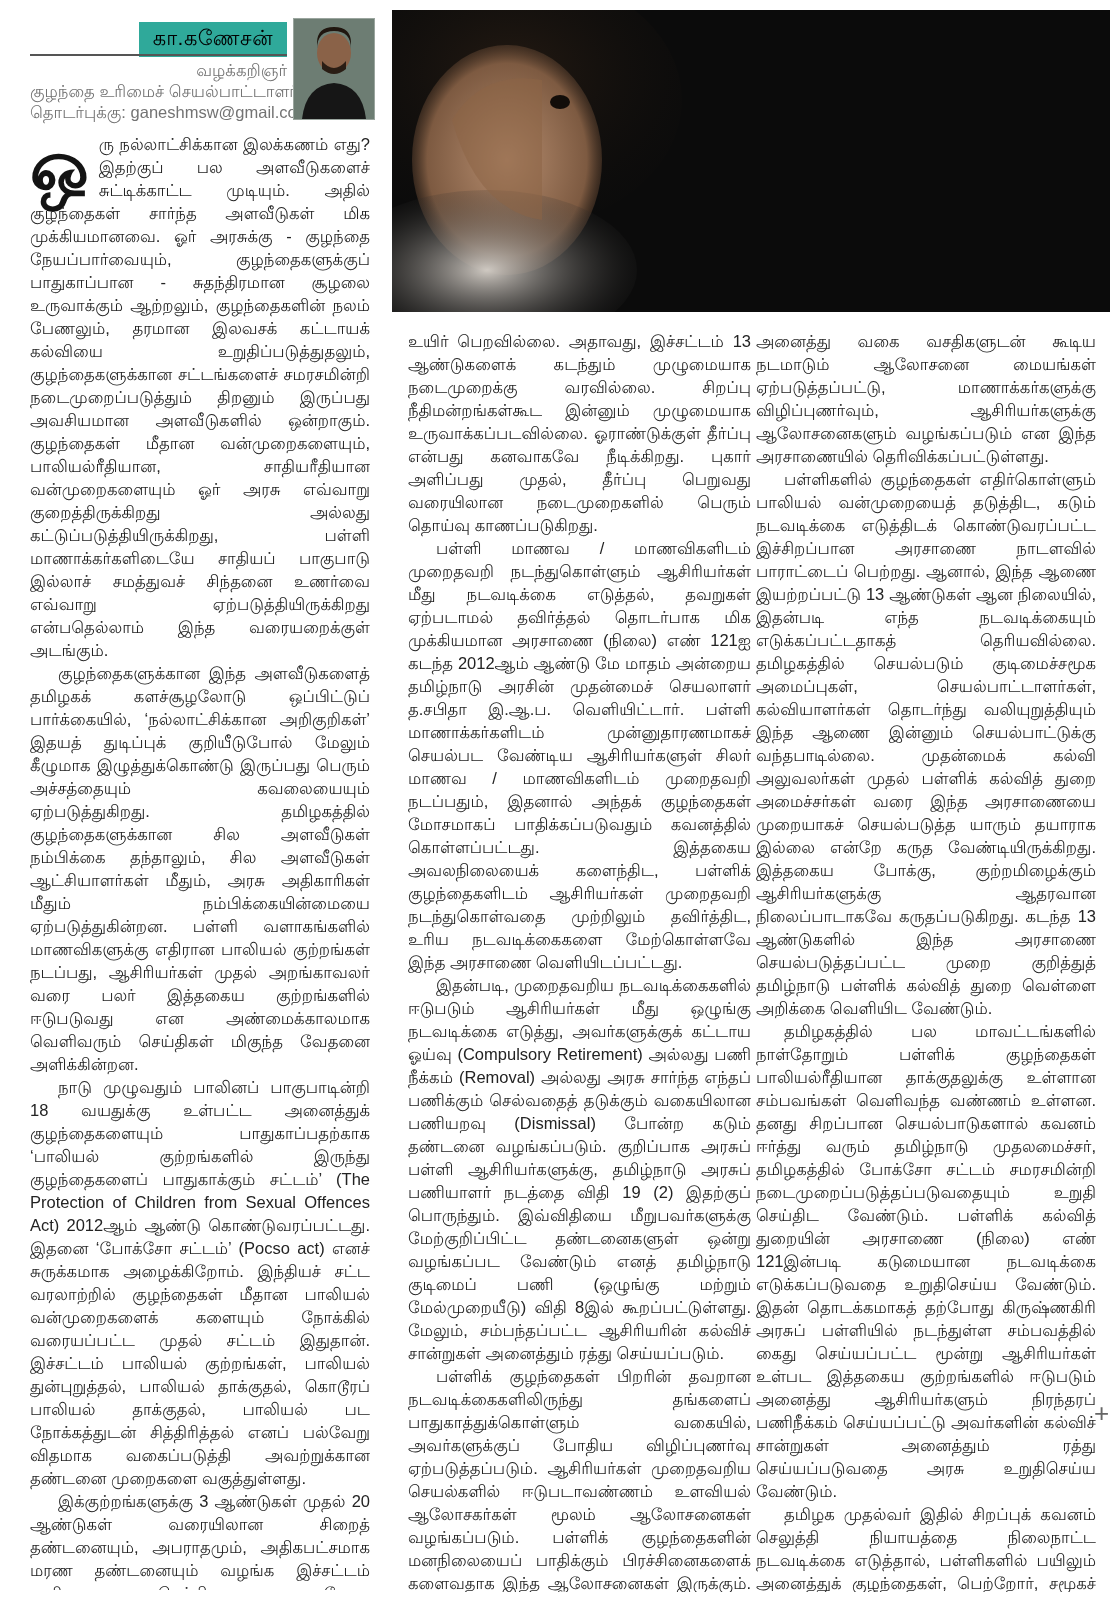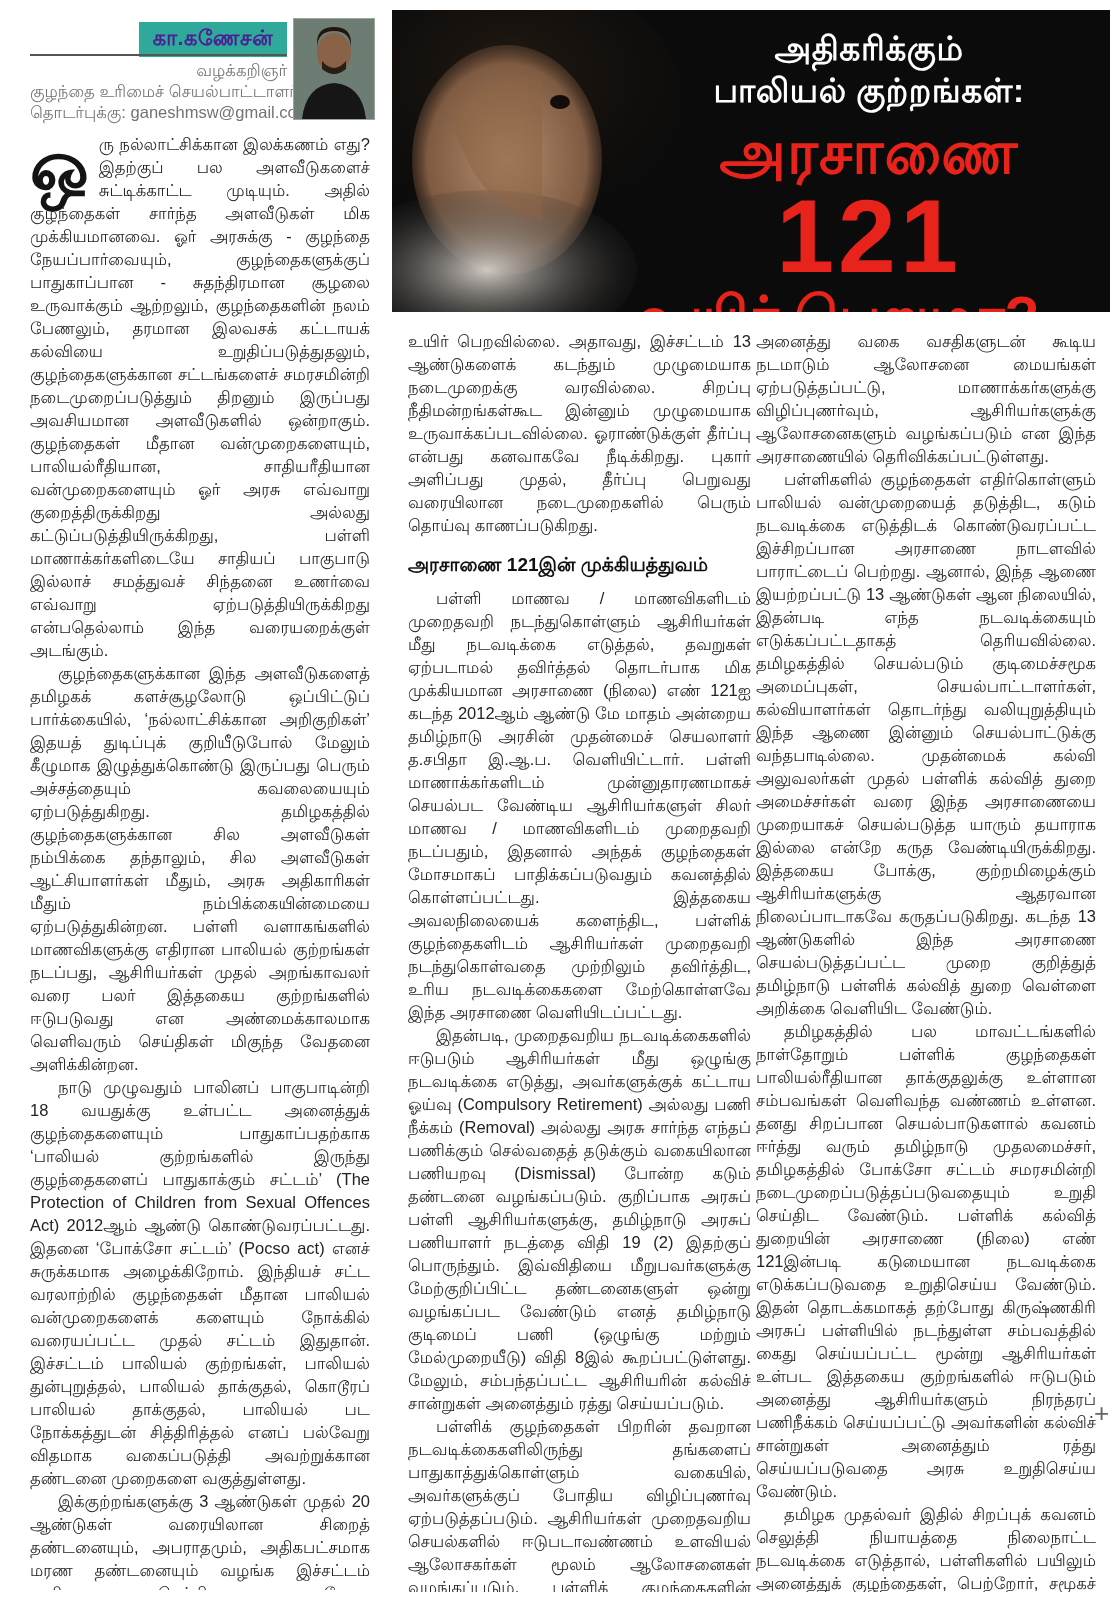--- a/index.html
+++ b/index.html
@@ -6,21 +6,21 @@
   body{
     width:1120px;height:1600px;position:relative;background:#ffffff;
     font-family:"Liberation Sans", sans-serif;color:#1e1e1e;overflow:hidden;
   }
   .page{position:absolute;inset:0;}
 
   
   .byline{position:absolute;left:30px;top:12px;width:345px;height:110px;}
   .name-box{
     position:absolute;right:88px;top:10px;
-    color:#4c1d95;font-weight:bold;font-size:21px;
+    color:#000000;font-weight:normal;font-size:21px;
     padding:4px 14px;letter-spacing:0.5px;white-space:nowrap;
   }
   .byline-rule{position:absolute;left:0;top:42px;width:257px;height:2px;background:#555;}
   .roles{position:absolute;right:88px;top:48px;width:257px;text-align:right;}
   .role{font-size:16.5px;line-height:21px;color:#737373;white-space:nowrap;}
   .author-photo{
     position:absolute;right:0;top:6px;width:80px;height:100px;
     background:linear-gradient(145deg,#7b8a80 0%,#5d6d64 55%,#47554d 100%);
     overflow:hidden;border:1px solid #9aa59e;
   }
@@ -98,41 +98,33 @@
           <stop offset="0" stop-color="#cfc9c2"></stop>
           <stop offset="1" stop-color="#0b0b0b" stop-opacity="0"></stop>
         </radialGradient>
         <ellipse cx="120" cy="90" rx="170" ry="130" fill="url(#hair)"></ellipse>
         <ellipse cx="115" cy="150" rx="95" ry="115" fill="url(#hand)"></ellipse>
         <ellipse cx="95" cy="260" rx="150" ry="80" fill="url(#shirt)"></ellipse>
         <ellipse cx="168" cy="92" rx="10" ry="7" fill="#120d09"></ellipse>
         <path d="M60 110 Q90 60 150 70 L150 210 Q85 200 60 110 Z" fill="#8c6446" opacity="0.55"></path>
       </svg>
     </div>
-    <div class="headline-text">
-      <div class="kicker" style="color: rgb(255, 255, 255);">அதிகரிக்கும்</div>
-      <div class="kicker" style="color: rgb(255, 255, 255);">பாலியல் குற்றங்கள்:</div>
-      <div class="title-l1" style="color: rgb(232, 35, 28);">அரசாணை</div>
-      <div class="title-num" style="color: rgb(232, 35, 28);">121</div>
-      <div class="title-l3" style="color: rgb(232, 35, 28);">உயிர் பெறுமா?</div>
-    </div>
   </section>
 
   <section class="col col1">
     <p class="first">
       <span class="dropcap">ஒ</span><span>ரு நல்லாட்சிக்கான இலக்கணம் எது? இதற்குப் பல அளவீடுகளைச் சுட்டிக்காட்ட முடியும். அதில் குழந்தைகள் சார்ந்த அளவீடுகள் மிக முக்கியமானவை. ஓர் அரசுக்கு - குழந்தை நேயப்பார்வையும், குழந்தைகளுக்குப் பாதுகாப்பான - சுதந்திரமான சூழலை உருவாக்கும் ஆற்றலும், குழந்தைகளின் நலம் பேணலும், தரமான இலவசக் கட்டாயக் கல்வியை உறுதிப்படுத்துதலும், குழந்தைகளுக்கான சட்டங்களைச் சமரசமின்றி நடைமுறைப்படுத்தும் திறனும் இருப்பது அவசியமான அளவீடுகளில் ஒன்றாகும். குழந்தைகள் மீதான வன்முறைகளையும், பாலியல்ரீதியான, சாதியரீதியான வன்முறைகளையும் ஓர் அரசு எவ்வாறு குறைத்திருக்கிறது அல்லது கட்டுப்படுத்தியிருக்கிறது, பள்ளி மாணாக்கர்களிடையே சாதியப் பாகுபாடு இல்லாச் சமத்துவச் சிந்தனை உணர்வை எவ்வாறு ஏற்படுத்தியிருக்கிறது என்பதெல்லாம் இந்த வரையறைக்குள் அடங்கும்.</span>
     </p>
     <p>குழந்தைகளுக்கான இந்த அளவீடுகளைத் தமிழகக் களச்சூழலோடு ஒப்பிட்டுப் பார்க்கையில், ‘நல்லாட்சிக்கான அறிகுறிகள்’ இதயத் துடிப்புக் குறியீடுபோல் மேலும் கீழுமாக இழுத்துக்கொண்டு இருப்பது பெரும் அச்சத்தையும் கவலையையும் ஏற்படுத்துகிறது. தமிழகத்தில் குழந்தைகளுக்கான சில அளவீடுகள் நம்பிக்கை தந்தாலும், சில அளவீடுகள் ஆட்சியாளர்கள் மீதும், அரசு அதிகாரிகள் மீதும் நம்பிக்கையின்மையை ஏற்படுத்துகின்றன. பள்ளி வளாகங்களில் மாணவிகளுக்கு எதிரான பாலியல் குற்றங்கள் நடப்பது, ஆசிரியர்கள் முதல் அறங்காவலர் வரை பலர் இத்தகைய குற்றங்களில் ஈடுபடுவது என அண்மைக்காலமாக வெளிவரும் செய்திகள் மிகுந்த வேதனை அளிக்கின்றன.</p>
     <p>நாடு முழுவதும் பாலினப் பாகுபாடின்றி 18 வயதுக்கு உள்பட்ட அனைத்துக் குழந்தைகளையும் பாதுகாப்பதற்காக ‘பாலியல் குற்றங்களில் இருந்து குழந்தைகளைப் பாதுகாக்கும் சட்டம்’ (The Protection of Children from Sexual Offences Act) 2012ஆம் ஆண்டு கொண்டுவரப்பட்டது. இதனை ‘போக்சோ சட்டம்’ (Pocso act) எனச் சுருக்கமாக அழைக்கிறோம். இந்தியச் சட்ட வரலாற்றில் குழந்தைகள் மீதான பாலியல் வன்முறைகளைக் களையும் நோக்கில் வரையப்பட்ட முதல் சட்டம் இதுதான். இச்சட்டம் பாலியல் குற்றங்கள், பாலியல் துன்புறுத்தல், பாலியல் தாக்குதல், கொடூரப் பாலியல் தாக்குதல், பாலியல் பட நோக்கத்துடன் சித்திரித்தல் எனப் பல்வேறு விதமாக வகைப்படுத்தி அவற்றுக்கான தண்டனை முறைகளை வகுத்துள்ளது.</p>
     <p>இக்குற்றங்களுக்கு 3 ஆண்டுகள் முதல் 20 ஆண்டுகள் வரையிலான சிறைத் தண்டனையும், அபராதமும், அதிகபட்சமாக மரண தண்டனையும் வழங்க இச்சட்டம் வழிவகை செய்கிறது. அதுபோல பாதிக்கப்பட்ட குழந்தைக்கு உடனடி மருத்துவச் சிகிச்சை, உளவியல் ஆலோசனை, பாதுகாப்பு, நிவாரணம் வழங்கிட வேண்டும். இவ்வழக்குகளைச் சிறப்பு நீதிமன்றமே விசாரித்து ஓராண்டுக்குள் தீர்ப்பும் வழங்கும். இவையெல்லாம் சட்டமாக மட்டுமே இருக்கின்றன; இன்னும் முழுமையாக</p>
   </section>
 
   <section class="col col2">
     <p class="first">உயிர் பெறவில்லை. அதாவது, இச்சட்டம் 13 ஆண்டுகளைக் கடந்தும் முழுமையாக நடைமுறைக்கு வரவில்லை. சிறப்பு நீதிமன்றங்கள்கூட இன்னும் முழுமையாக உருவாக்கப்படவில்லை. ஓராண்டுக்குள் தீர்ப்பு என்பது கனவாகவே நீடிக்கிறது. புகார் அளிப்பது முதல், தீர்ப்பு பெறுவது வரையிலான நடைமுறைகளில் பெரும் தொய்வு காணப்படுகிறது.</p>
-    <h3>அரசாணை 121இன் முக்கியத்துவம்</h3>
     <p>பள்ளி மாணவ / மாணவிகளிடம் முறைதவறி நடந்துகொள்ளும் ஆசிரியர்கள் மீது நடவடிக்கை எடுத்தல், தவறுகள் ஏற்படாமல் தவிர்த்தல் தொடர்பாக மிக முக்கியமான அரசாணை (நிலை) எண் 121ஐ கடந்த 2012ஆம் ஆண்டு மே மாதம் அன்றைய தமிழ்நாடு அரசின் முதன்மைச் செயலாளர் த.சபிதா இ.ஆ.ப. வெளியிட்டார். பள்ளி மாணாக்கர்களிடம் முன்னுதாரணமாகச் செயல்பட வேண்டிய ஆசிரியர்களுள் சிலர் மாணவ / மாணவிகளிடம் முறைதவறி நடப்பதும், இதனால் அந்தக் குழந்தைகள் மோசமாகப் பாதிக்கப்படுவதும் கவனத்தில் கொள்ளப்பட்டது. இத்தகைய அவலநிலையைக் களைந்திட, பள்ளிக் குழந்தைகளிடம் ஆசிரியர்கள் முறைதவறி நடந்துகொள்வதை முற்றிலும் தவிர்த்திட, உரிய நடவடிக்கைகளை மேற்கொள்ளவே இந்த அரசாணை வெளியிடப்பட்டது.</p>
     <p>இதன்படி, முறைதவறிய நடவடிக்கைகளில் ஈடுபடும் ஆசிரியர்கள் மீது ஒழுங்கு நடவடிக்கை எடுத்து, அவர்களுக்குக் கட்டாய ஓய்வு (Compulsory Retirement) அல்லது பணி நீக்கம் (Removal) அல்லது அரசு சார்ந்த எந்தப் பணிக்கும் செல்வதைத் தடுக்கும் வகையிலான பணியறவு (Dismissal) போன்ற கடும் தண்டனை வழங்கப்படும். குறிப்பாக அரசுப் பள்ளி ஆசிரியர்களுக்கு, தமிழ்நாடு அரசுப் பணியாளர் நடத்தை விதி 19 (2) இதற்குப் பொருந்தும். இவ்விதியை மீறுபவர்களுக்கு மேற்குறிப்பிட்ட தண்டனைகளுள் ஒன்று வழங்கப்பட வேண்டும் எனத் தமிழ்நாடு குடிமைப் பணி (ஒழுங்கு மற்றும் மேல்முறையீடு) விதி 8இல் கூறப்பட்டுள்ளது. மேலும், சம்பந்தப்பட்ட ஆசிரியரின் கல்விச் சான்றுகள் அனைத்தும் ரத்து செய்யப்படும்.</p>
     <p>பள்ளிக் குழந்தைகள் பிறரின் தவறான நடவடிக்கைகளிலிருந்து தங்களைப் பாதுகாத்துக்கொள்ளும் வகையில், அவர்களுக்குப் போதிய விழிப்புணர்வு ஏற்படுத்தப்படும். ஆசிரியர்கள் முறைதவறிய செயல்களில் ஈடுபடாவண்ணம் உளவியல் ஆலோசகர்கள் மூலம் ஆலோசனைகள் வழங்கப்படும். பள்ளிக் குழந்தைகளின் மனநிலையைப் பாதிக்கும் பிரச்சினைகளைக் களைவதாக இந்த ஆலோசனைகள் இருக்கும். இதற்காக உளவியல் ஆலோசகர், உதவியாளர்,</p>
   </section>
 
   <section class="col col3">
     <p class="first">அனைத்து வகை வசதிகளுடன் கூடிய நடமாடும் ஆலோசனை மையங்கள் ஏற்படுத்தப்பட்டு, மாணாக்கர்களுக்கு விழிப்புணர்வும், ஆசிரியர்களுக்கு ஆலோசனைகளும் வழங்கப்படும் என இந்த அரசாணையில் தெரிவிக்கப்பட்டுள்ளது.</p>
     <p>பள்ளிகளில் குழந்தைகள் எதிர்கொள்ளும் பாலியல் வன்முறையைத் தடுத்திட, கடும் நடவடிக்கை எடுத்திடக் கொண்டுவரப்பட்ட இச்சிறப்பான அரசாணை நாடளவில் பாராட்டைப் பெற்றது. ஆனால், இந்த ஆணை இயற்றப்பட்டு 13 ஆண்டுகள் ஆன நிலையில், இதன்படி எந்த நடவடிக்கையும் எடுக்கப்பட்டதாகத் தெரியவில்லை. தமிழகத்தில் செயல்படும் குடிமைச்சமூக அமைப்புகள், செயல்பாட்டாளர்கள், கல்வியாளர்கள் தொடர்ந்து வலியுறுத்தியும் இந்த ஆணை இன்னும் செயல்பாட்டுக்கு வந்தபாடில்லை. முதன்மைக் கல்வி அலுவலர்கள் முதல் பள்ளிக் கல்வித் துறை அமைச்சர்கள் வரை இந்த அரசாணையை முறையாகச் செயல்படுத்த யாரும் தயாராக இல்லை என்றே கருத வேண்டியிருக்கிறது. இத்தகைய போக்கு, குற்றமிழைக்கும் ஆசிரியர்களுக்கு ஆதரவான நிலைப்பாடாகவே கருதப்படுகிறது. கடந்த 13 ஆண்டுகளில் இந்த அரசாணை செயல்படுத்தப்பட்ட முறை குறித்துத் தமிழ்நாடு பள்ளிக் கல்வித் துறை வெள்ளை அறிக்கை வெளியிட வேண்டும்.</p>
     <p>தமிழகத்தில் பல மாவட்டங்களில் நாள்தோறும் பள்ளிக் குழந்தைகள் பாலியல்ரீதியான தாக்குதலுக்கு உள்ளான சம்பவங்கள் வெளிவந்த வண்ணம் உள்ளன. தனது சிறப்பான செயல்பாடுகளால் கவனம் ஈர்த்து வரும் தமிழ்நாடு முதலமைச்சர், தமிழகத்தில் போக்சோ சட்டம் சமரசமின்றி நடைமுறைப்படுத்தப்படுவதையும் உறுதி செய்திட வேண்டும். பள்ளிக் கல்வித் துறையின் அரசாணை (நிலை) எண் 121இன்படி கடுமையான நடவடிக்கை எடுக்கப்படுவதை உறுதிசெய்ய வேண்டும். இதன் தொடக்கமாகத் தற்போது கிருஷ்ணகிரி அரசுப் பள்ளியில் நடந்துள்ள சம்பவத்தில் கைது செய்யப்பட்ட மூன்று ஆசிரியர்கள் உள்பட இத்தகைய குற்றங்களில் ஈடுபடும் அனைத்து ஆசிரியர்களும் நிரந்தரப் பணிநீக்கம் செய்யப்பட்டு அவர்களின் கல்விச் சான்றுகள் அனைத்தும் ரத்து செய்யப்படுவதை அரசு உறுதிசெய்ய வேண்டும்.</p>
     <p><span>தமிழக முதல்வர் இதில் சிறப்புக் கவனம் செலுத்தி நியாயத்தை நிலைநாட்ட நடவடிக்கை எடுத்தால், பள்ளிகளில் பயிலும் அனைத்துக் குழந்தைகள், பெற்றோர், சமூகச் செயல்பாட்டாளர்களுக்கு நம்பிக்கை துளிர்க்கும்.</span></p>

